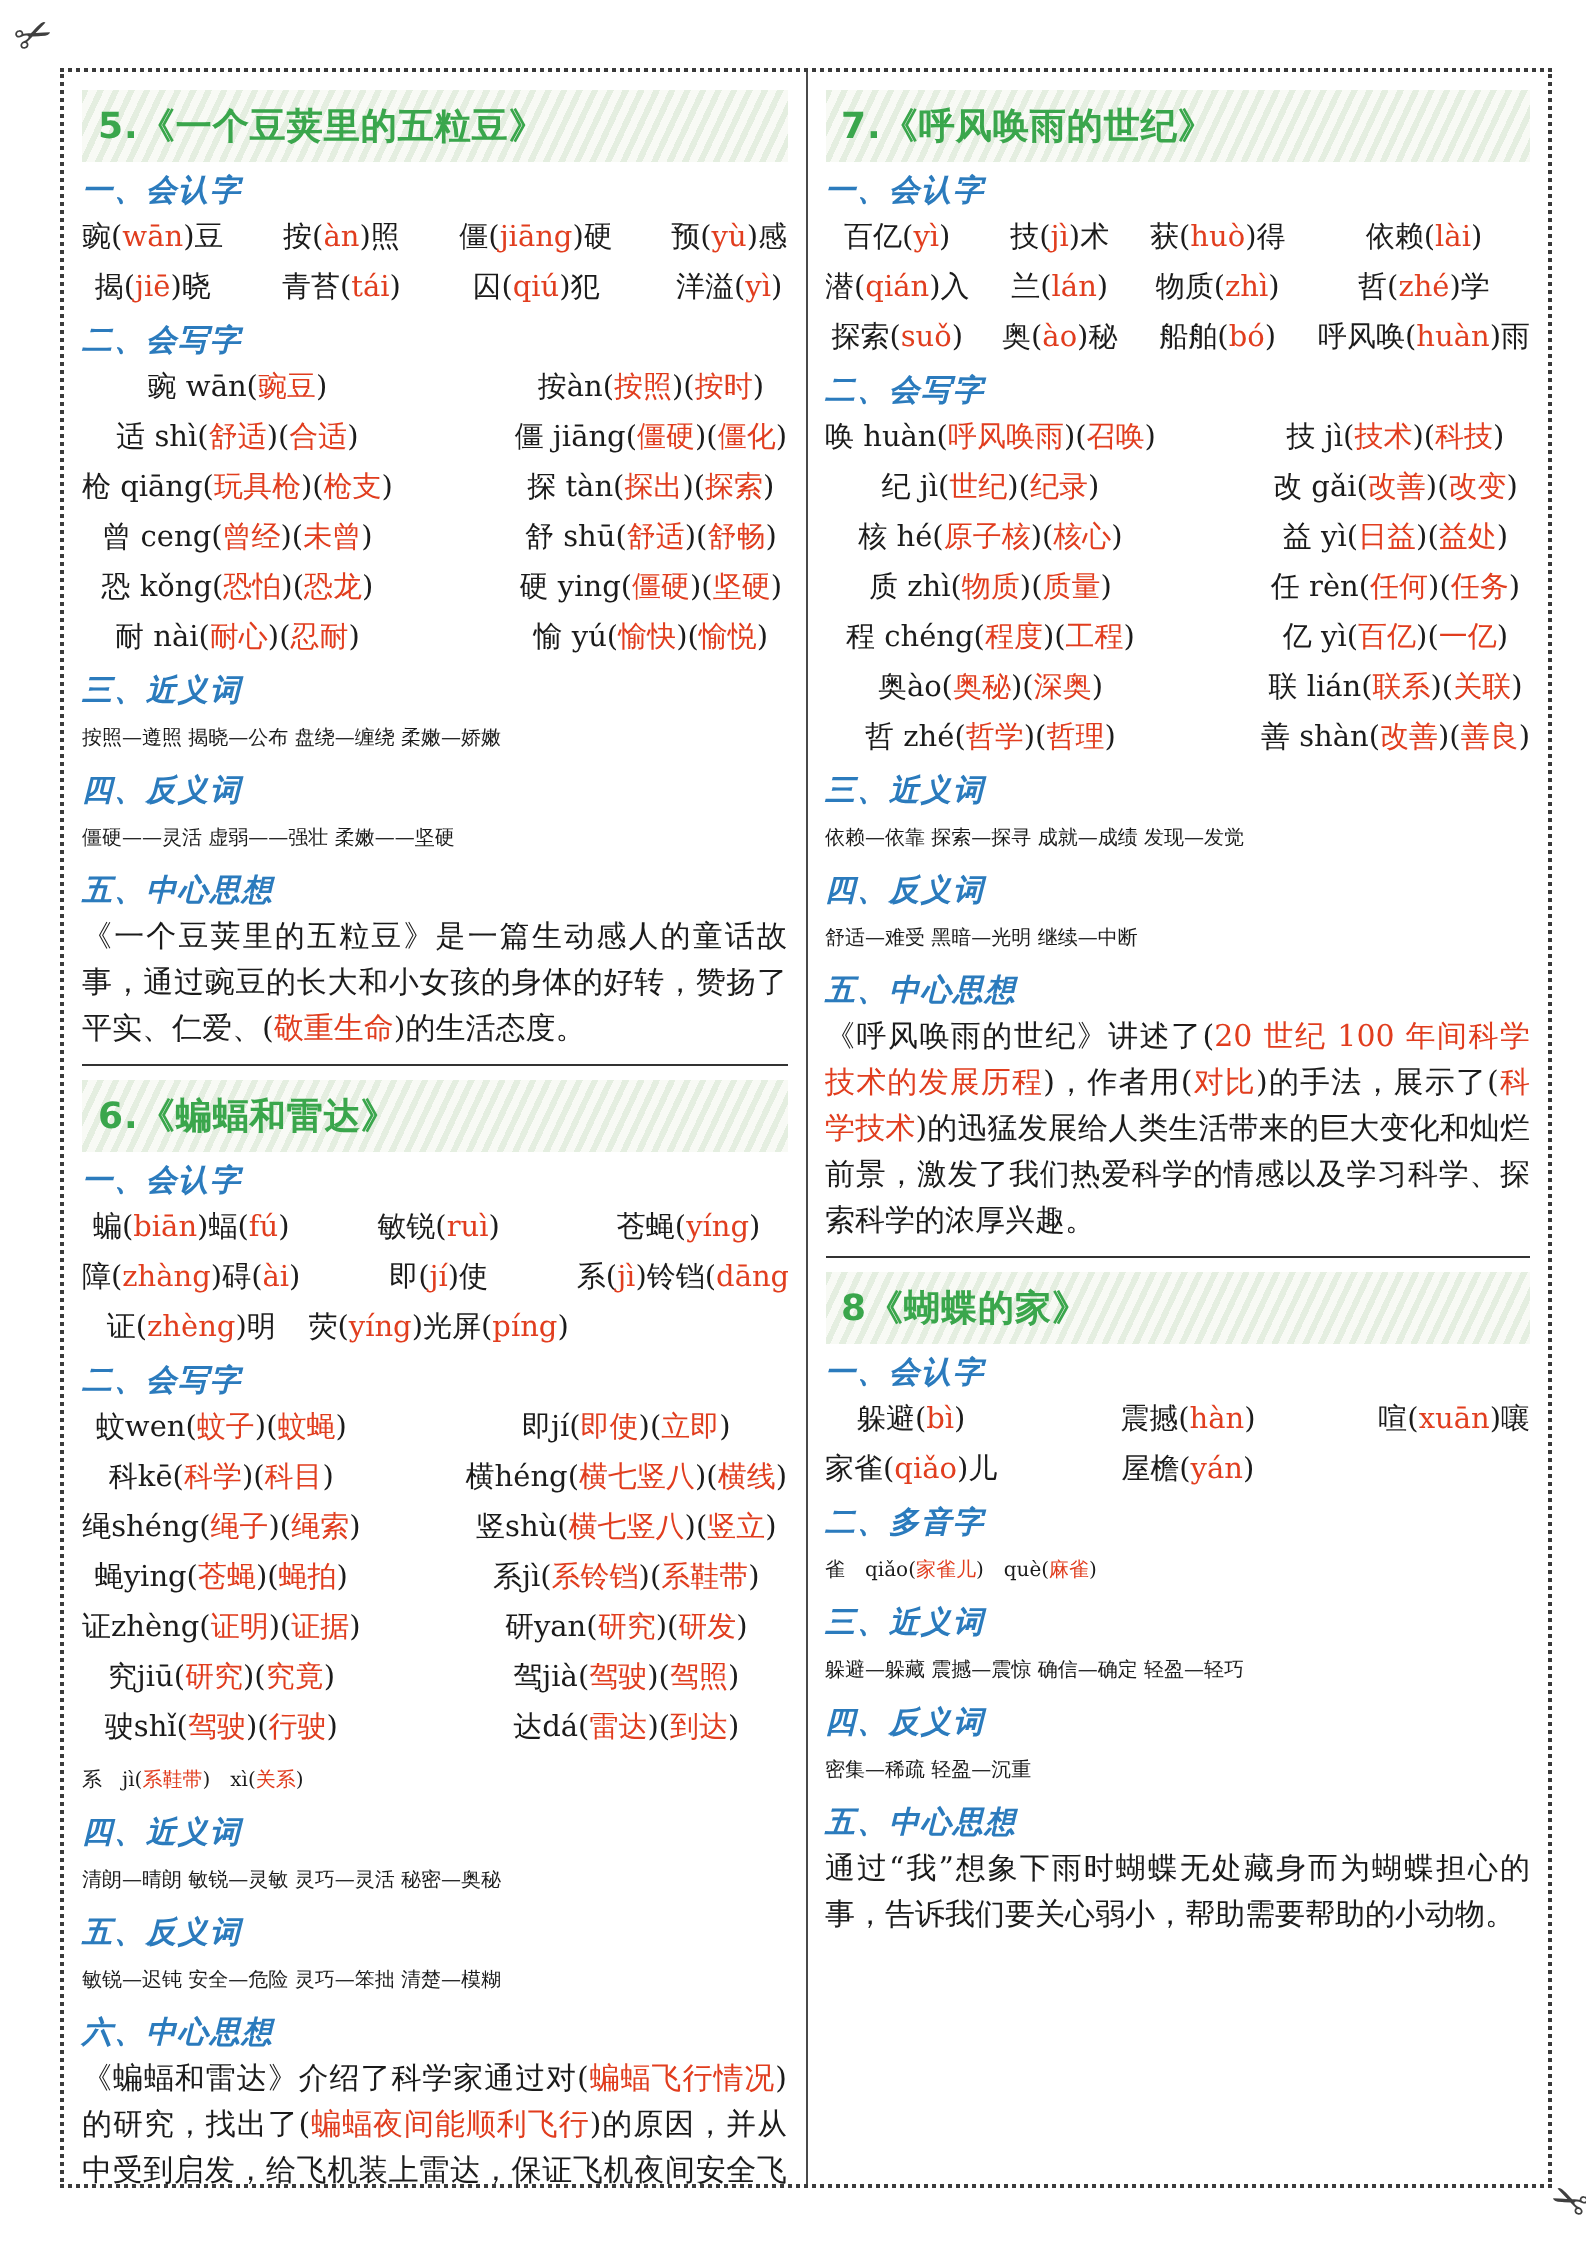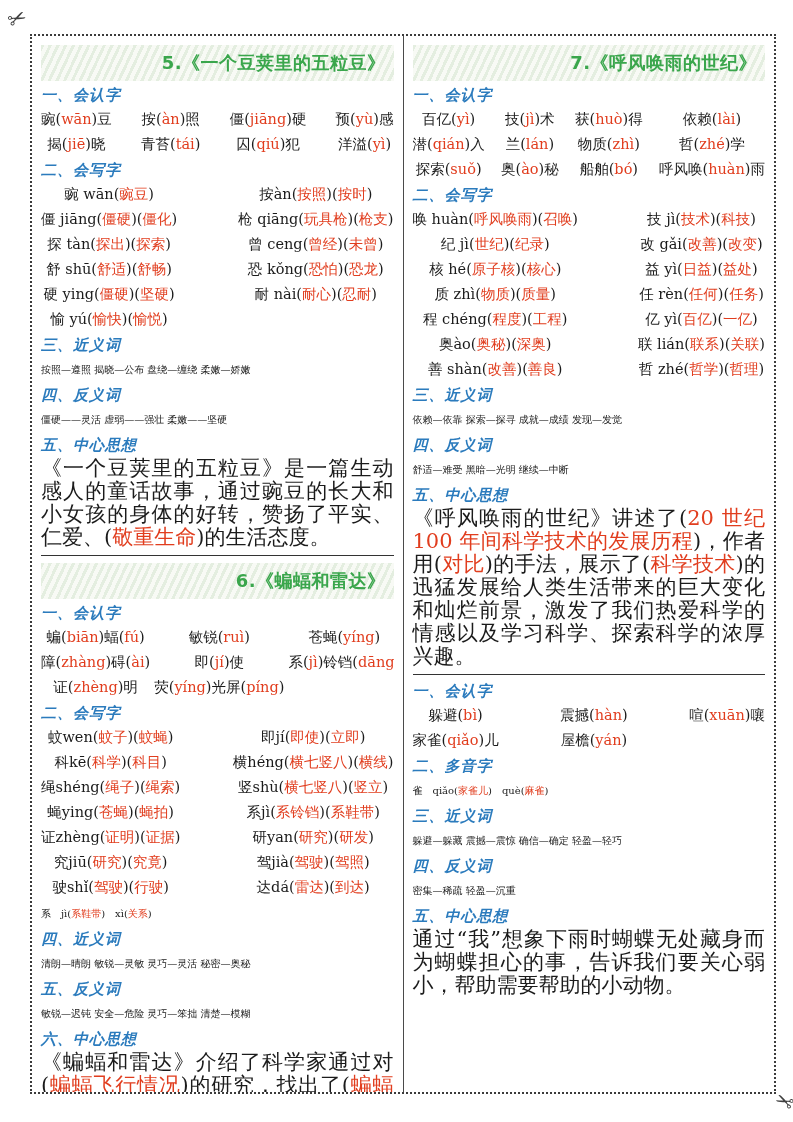--- a/index.html
+++ b/index.html
@@ -21,38 +21,38 @@
   .sheet{
     position:absolute;left:30px;top:34px;width:746px;height:1060px;
     box-sizing:border-box;border:2px dotted var(--line);
     display:flex;align-items:stretch;
   }
   .col{flex:1 1 0;min-width:0;padding:8px 9px 4px 9px;overflow:hidden;}
   .divider{width:0;border-left:1.5px solid #4a4a4a;}
   section{display:block;}
   .band{
     background:repeating-linear-gradient(115deg,#e4eee0 0 3px,#f8faf5 3px 7px);
-    padding:6px 8px;margin:1px 0 5px 0;text-align:right;
+    padding:6px 8px;margin:1px 0 5px 0;
   }
   .stitle{
     margin:0;font-size:18px;font-weight:bold;color:var(--green);
     font-family:"DejaVu Sans","Liberation Sans",sans-serif;letter-spacing:0.5px;
   }
   .sub{
     margin:4px 0 2px 0;font-size:15px;font-weight:bold;color:var(--blue);
     letter-spacing:1px;
     font-style:italic;
   }
   .grid{display:grid;column-gap:4px;overflow:hidden;text-align:center;}
   .grid.c4{grid-template-columns:repeat(4,auto);justify-content:space-between;}
   .grid.c3{grid-template-columns:repeat(3,auto);justify-content:space-between;}
   .grid.c2{grid-template-columns:auto auto;justify-content:space-between;}
   .cell{font-size:14.5px;line-height:25px;white-space:nowrap;}
   .line{margin:1px 0;font-size:10px;line-height:25px;}
-  .para{margin:2px 0 3px 0;font-size:21px;line-height:23px;text-align:justify;}
+  .para{margin:2px 0 3px 0;font-size:15px;line-height:23px;text-align:justify;}
   .red{color:var(--red);}
   .sep{border-top:1.5px solid #333;margin:6px 0 7px 0;height:0;}
 </style>
 </head>
 <body>
 
 <span class="scissors tl">✂</span>
 
 <div class="sheet">
   <div class="col">
@@ -68,20 +68,21 @@
           <span class="cell">预(<span class="red">yù</span>)感</span>
           <span class="cell">揭(<span class="red">jiē</span>)晓</span>
           <span class="cell">青苔(<span class="red">tái</span>)</span>
           <span class="cell">囚(<span class="red">qiú</span>)犯</span>
           <span class="cell">洋溢(<span class="red">yì</span>)</span>
         </div>
         <h3 class="sub">二、会写字</h3>
         <div class="grid c2">
           <span class="cell">豌 wān(<span class="red">豌豆</span>)</span>
           <span class="cell">按àn(<span class="red">按照</span>)(<span class="red">按时</span>)</span>
+          <span class="cell">适 shì(<span class="red">舒适</span>)(<span class="red">合适</span>)</span>
           <span class="cell">僵 jiāng(<span class="red">僵硬</span>)(<span class="red">僵化</span>)</span>
           <span class="cell">枪 qiāng(<span class="red">玩具枪</span>)(<span class="red">枪支</span>)</span>
           <span class="cell">探 tàn(<span class="red">探出</span>)(<span class="red">探索</span>)</span>
           <span class="cell">曾 ceng(<span class="red">曾经</span>)(<span class="red">未曾</span>)</span>
           <span class="cell">舒 shū(<span class="red">舒适</span>)(<span class="red">舒畅</span>)</span>
           <span class="cell">恐 kǒng(<span class="red">恐怕</span>)(<span class="red">恐龙</span>)</span>
           <span class="cell">硬 ying(<span class="red">僵硬</span>)(<span class="red">坚硬</span>)</span>
           <span class="cell">耐 nài(<span class="red">耐心</span>)(<span class="red">忍耐</span>)</span>
           <span class="cell">愉 yú(<span class="red">愉快</span>)(<span class="red">愉悦</span>)</span>
         </div>
@@ -162,32 +163,35 @@
           <span class="cell">纪 jì(<span class="red">世纪</span>)(<span class="red">纪录</span>)</span>
           <span class="cell">改 gǎi(<span class="red">改善</span>)(<span class="red">改变</span>)</span>
           <span class="cell">核 hé(<span class="red">原子核</span>)(<span class="red">核心</span>)</span>
           <span class="cell">益 yì(<span class="red">日益</span>)(<span class="red">益处</span>)</span>
           <span class="cell">质 zhì(<span class="red">物质</span>)(<span class="red">质量</span>)</span>
           <span class="cell">任 rèn(<span class="red">任何</span>)(<span class="red">任务</span>)</span>
           <span class="cell">程 chéng(<span class="red">程度</span>)(<span class="red">工程</span>)</span>
           <span class="cell">亿 yì(<span class="red">百亿</span>)(<span class="red">一亿</span>)</span>
           <span class="cell">奥ào(<span class="red">奥秘</span>)(<span class="red">深奥</span>)</span>
           <span class="cell">联 lián(<span class="red">联系</span>)(<span class="red">关联</span>)</span>
+          <span class="cell">哲 zhé(<span class="red">哲学</span>)(<span class="red">哲理</span>)</span>
           <span class="cell">善 shàn(<span class="red">改善</span>)(<span class="red">善良</span>)</span>
-          <span class="cell">哲 zhé(<span class="red">哲学</span>)(<span class="red">哲理</span>)</span>
         </div>
         <h3 class="sub">三、近义词</h3>
         <p class="line">依赖—依靠 探索—探寻 成就—成绩 发现—发觉</p>
         <h3 class="sub">四、反义词</h3>
         <p class="line">舒适—难受 黑暗—光明 继续—中断</p>
         <h3 class="sub">五、中心思想</h3>
         <p class="para">《呼风唤雨的世纪》讲述了(<span class="red">20 世纪 100 年间科学技术的发展历程</span>)，作者用(<span class="red">对比</span>)的手法，展示了(<span class="red">科学技术</span>)的迅猛发展给人类生活带来的巨大变化和灿烂前景，激发了我们热爱科学的情感以及学习科学、探索科学的浓厚兴趣。</p>
       </section>
       <div class="sep"></div>
       <section>
+        <div class="band">
+          <h2 class="stitle">8《蝴蝶的家》</h2>
+        </div>
         <h3 class="sub">一、会认字</h3>
         <div class="grid c3">
           <span class="cell">躲避(<span class="red">bì</span>)</span>
           <span class="cell">震撼(<span class="red">hàn</span>)</span>
           <span class="cell">喧(<span class="red">xuān</span>)嚷</span>
           <span class="cell">家雀(<span class="red">qiǎo</span>)儿</span>
           <span class="cell">屋檐(<span class="red">yán</span>)</span>
         </div>
         <h3 class="sub">二、多音字</h3>
         <p class="line">雀　qiǎo(<span class="red">家雀儿</span>)　què(<span class="red">麻雀</span>)</p>

